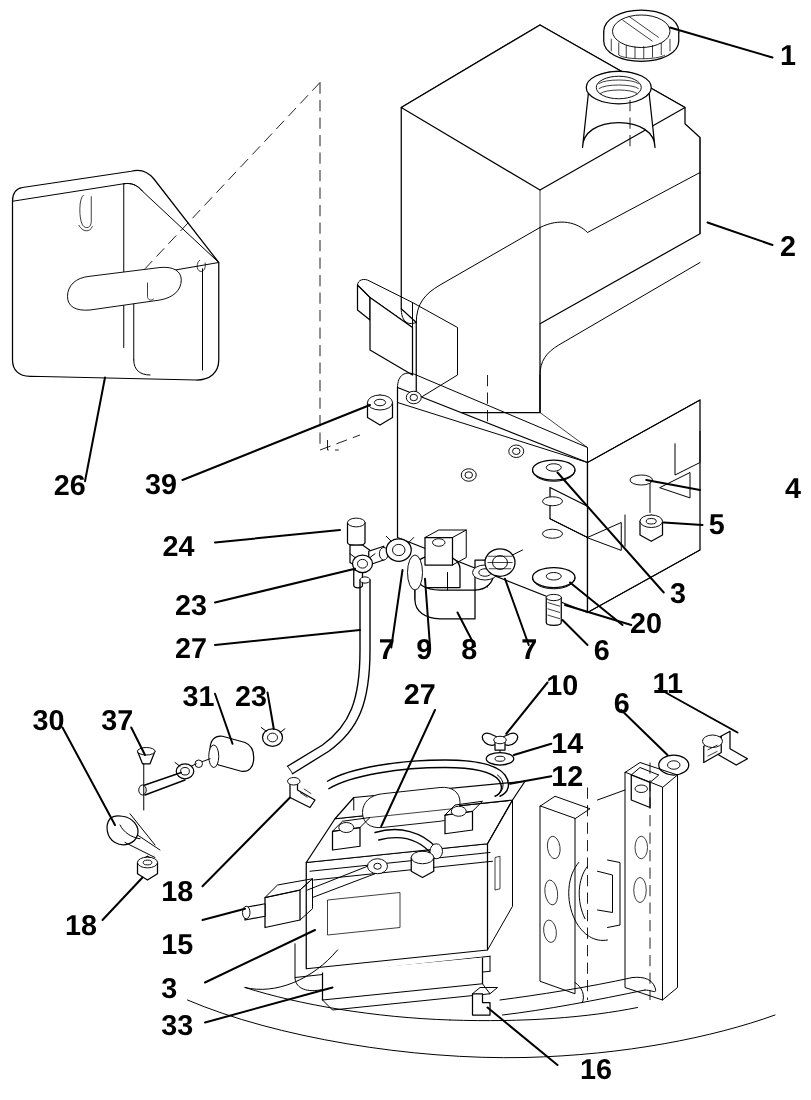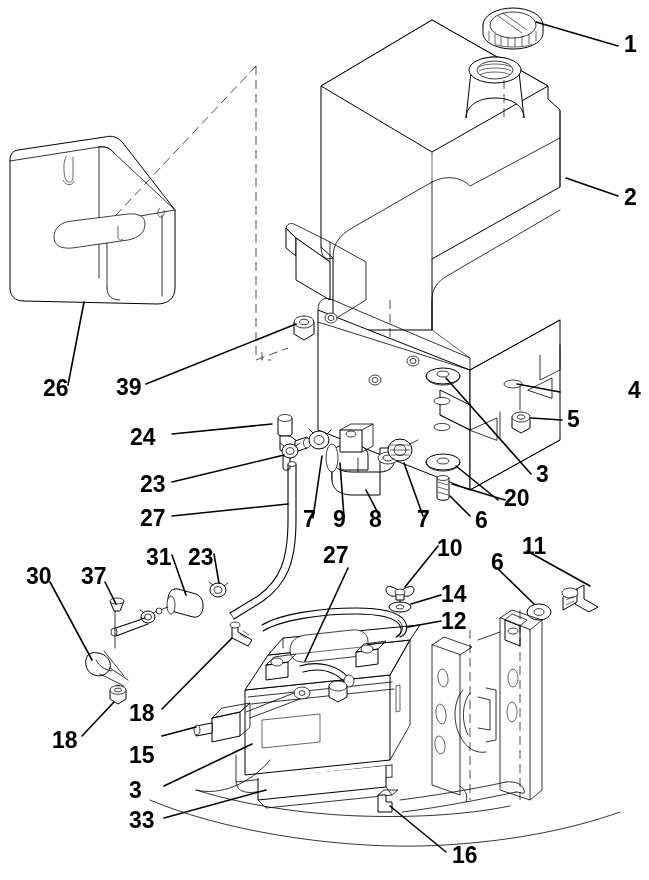--- a/index.html
+++ b/index.html
@@ -437,21 +437,21 @@
 <div class="lbl" style="left:475px;top:509px">6</div>
 <div class="lbl" style="left:303px;top:508px">7</div>
 <div class="lbl" style="left:369px;top:508px">8</div>
 <div class="lbl" style="left:333px;top:508px">9</div>
 <div class="lbl" style="left:437px;top:537px">10</div>
 <div class="lbl" style="left:441px;top:583px">14</div>
 <div class="lbl" style="left:441px;top:610px">12</div>
 <div class="lbl" style="left:522px;top:535px">11</div>
 <div class="lbl" style="left:491px;top:551px">6</div>
 <div class="lbl" style="left:129px;top:744px">15</div>
-<div class="lbl" style="left:452px;top:844px">16</div>
+<div class="lbl" style="left:464px;top:844px">16</div>
 <div class="lbl" style="left:129px;top:779px">3</div>
 <div class="lbl" style="left:129px;top:702px">18</div>
 <div class="lbl" style="left:52px;top:729px">18</div>
 <div class="lbl" style="left:26px;top:565px">30</div>
 <div class="lbl" style="left:81px;top:565px">37</div>
 <div class="lbl" style="left:140px;top:507px">27</div>
 <div class="lbl" style="left:140px;top:473px">23</div>
 <div class="lbl" style="left:130px;top:426px">24</div>
 <div class="lbl" style="left:116px;top:376px">39</div>
 <div class="lbl" style="left:43px;top:377px">26</div>

